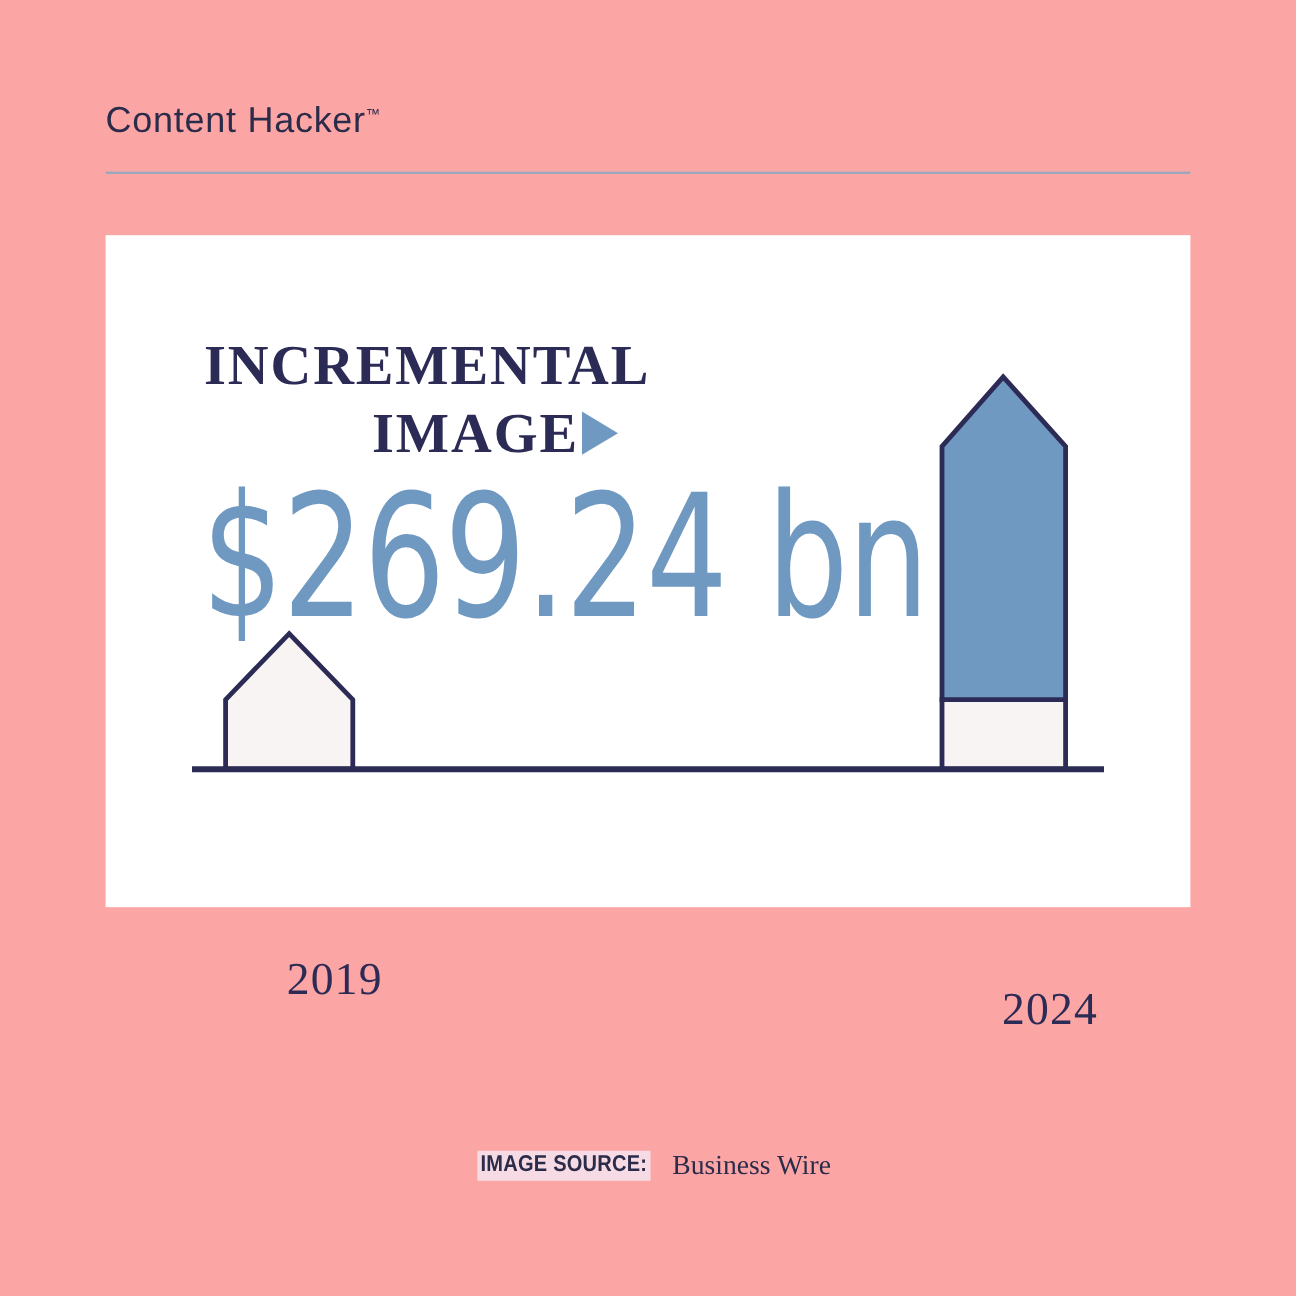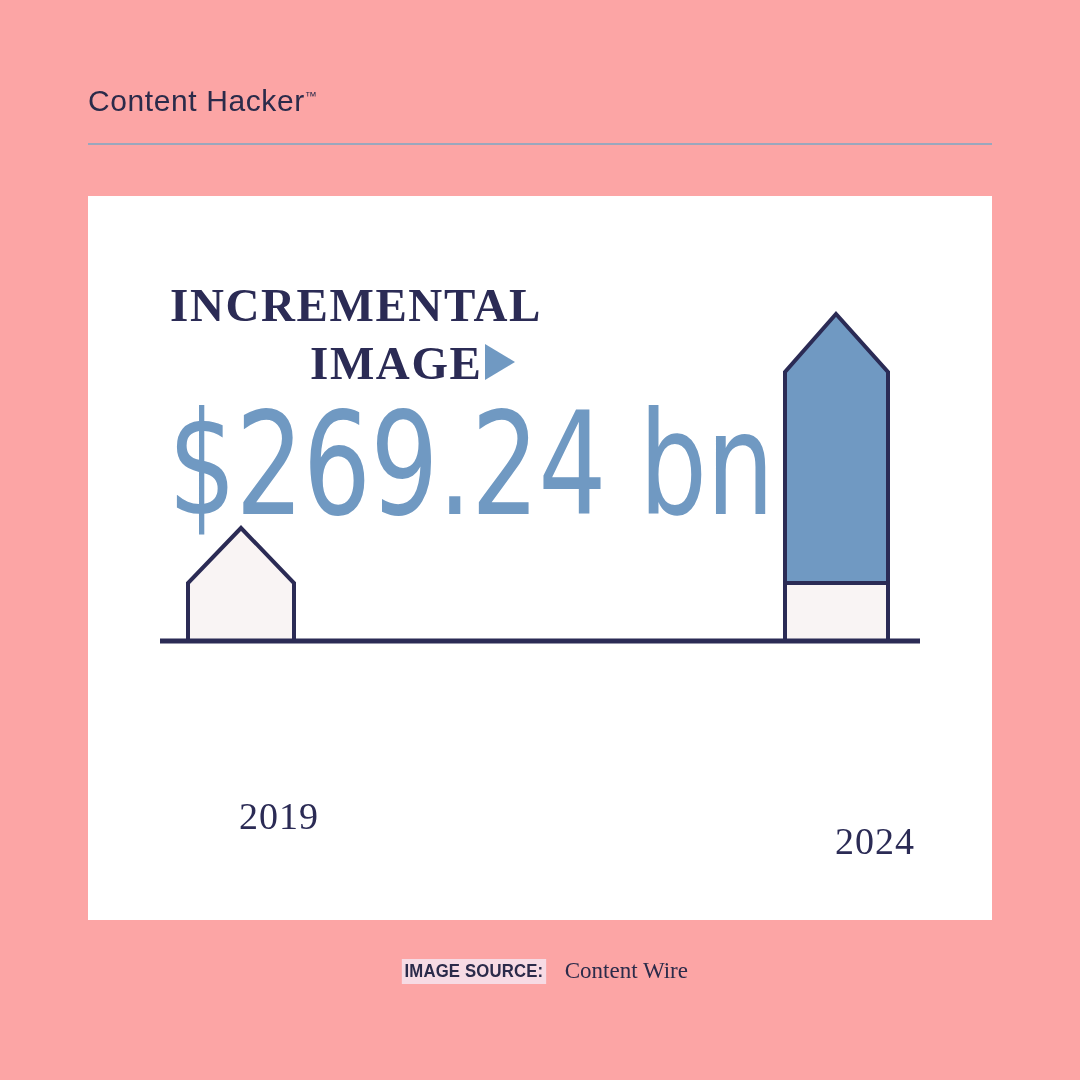--- a/index.html
+++ b/index.html
@@ -56,21 +56,21 @@
     height: 2px;
     background: #9aa7bd;
   }
 
   
   .card {
     position: absolute;
     left: 88px;
     top: 196px;
     width: 904px;
-    height: 724px;
+    height: 560px;
     background: #ffffff;
   }
 
   
   .headline {
     position: absolute;
     left: 82px;
     top: 86px;
     width: 500px;
     font-family: "Liberation Serif", serif;
@@ -209,16 +209,16 @@
     </div>
 
     <div class="big-number">$269.24 bn</div>
 
     <div class="year-label year-2019">2019</div>
     <div class="year-label year-2024">2024</div>
 
   </div>
 
   <div class="source-row">
-    <span class="source-label">IMAGE SOURCE:</span><span class="source-name">Content Wire</span>
+    <span class="source-label">IMAGE SOURCE:</span><span class="source-name">Business Wire</span>
   </div>
 
 </div>
 
 </body></html>

